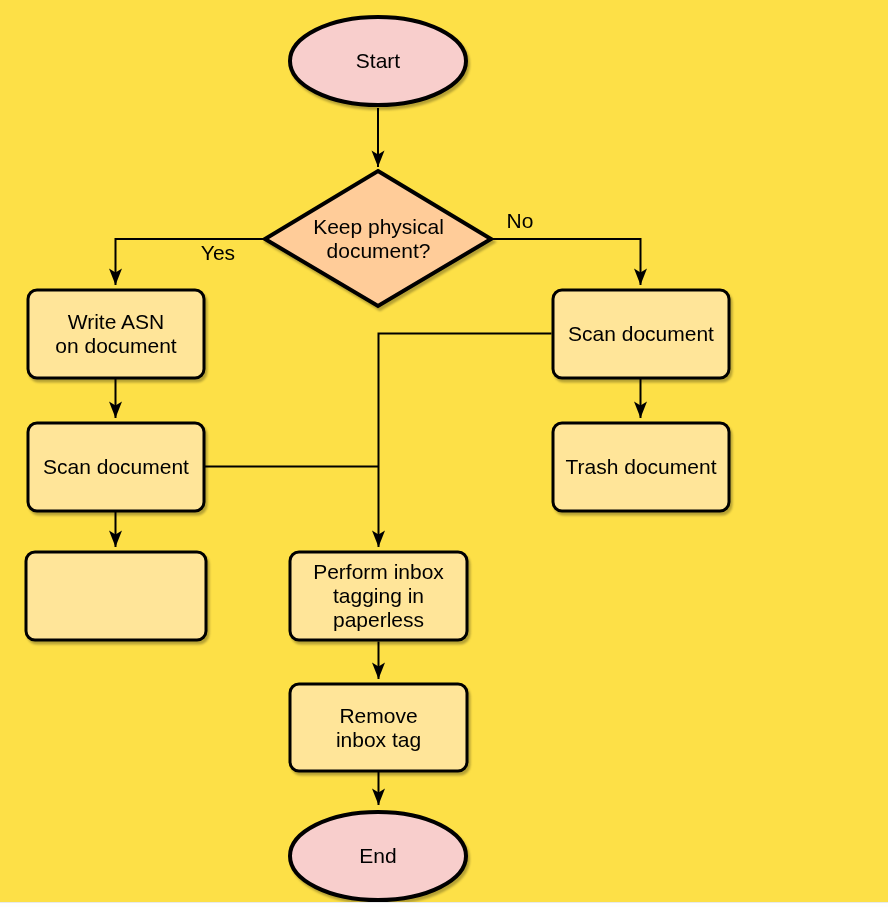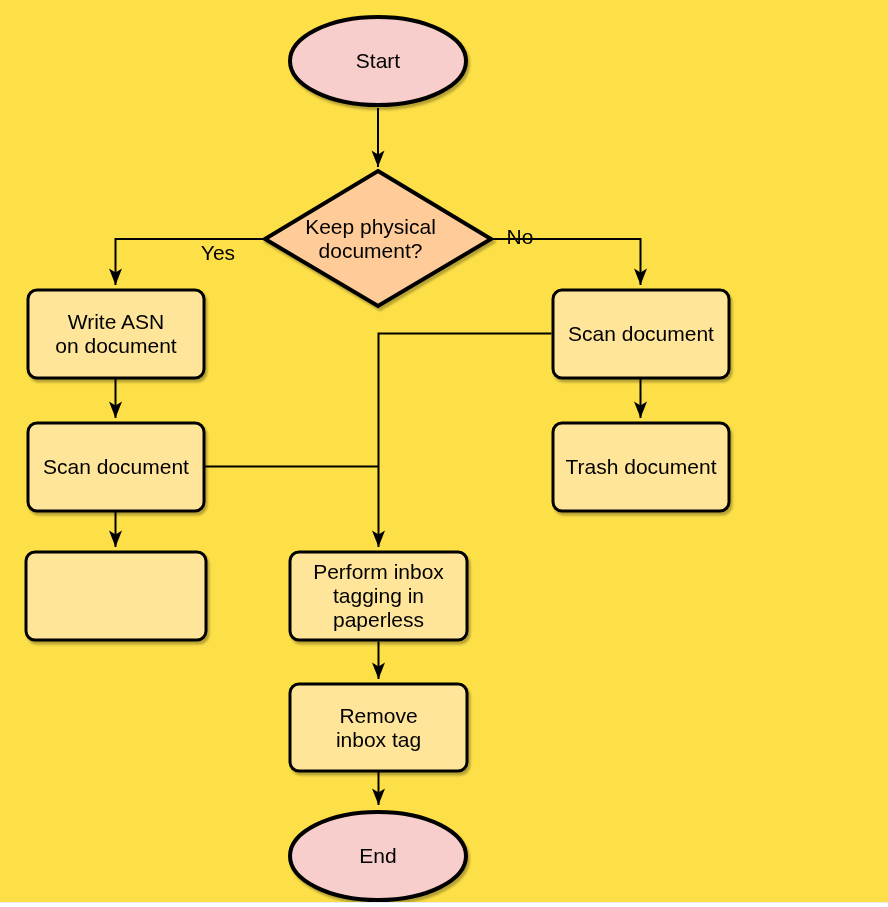--- a/index.html
+++ b/index.html
@@ -33,31 +33,31 @@
     display: flex;
     align-items: center;
     justify-content: center;
     text-align: center;
     white-space: pre-line;
     font-size: 21px;
     line-height: 24px;
     color: #000000;
   }
   #lbl-start   { left: 289px; top: 17px;  width: 178px; height: 88px; }
-  #lbl-decision{ left: 280px; top: 195px; width: 181px; height: 88px; }
+  #lbl-decision{ left: 288px; top: 195px; width: 181px; height: 88px; }
   #lbl-write-asn { left: 28px; top: 290px; width: 176px; height: 88px; text-align: center; }
   #lbl-scan-left { left: 28px; top: 423px; width: 176px; height: 88px; }
   #lbl-archive   { left: 26px; top: 552px; width: 180px; height: 88px; }
   #lbl-scan-right{ left: 553px; top: 290px; width: 176px; height: 88px; }
   #lbl-trash     { left: 553px; top: 423px; width: 176px; height: 88px; text-align: center; }
   #lbl-tagging   { left: 290px; top: 552px; width: 177px; height: 88px; }
   #lbl-remove    { left: 290px; top: 684px; width: 177px; height: 87px; }
   #lbl-end       { left: 289px; top: 812px; width: 178px; height: 88px; }
   #lbl-yes { left: 188px; top: 208px; width: 60px; height: 26px; margin-top: 32px; }
-  #lbl-no  { left: 490px; top: 208px; width: 60px; height: 26px; margin-top: 16px; }
+  #lbl-no  { left: 490px; top: 208px; width: 60px; height: 26px; }
   #annotation {
     position: absolute;
     left: 483px;
     top: 588px;
     width: 402px;
     font-size: 20px;
     line-height: 24px;
     font-style: italic;
     color: #000000;
     text-align: left;

